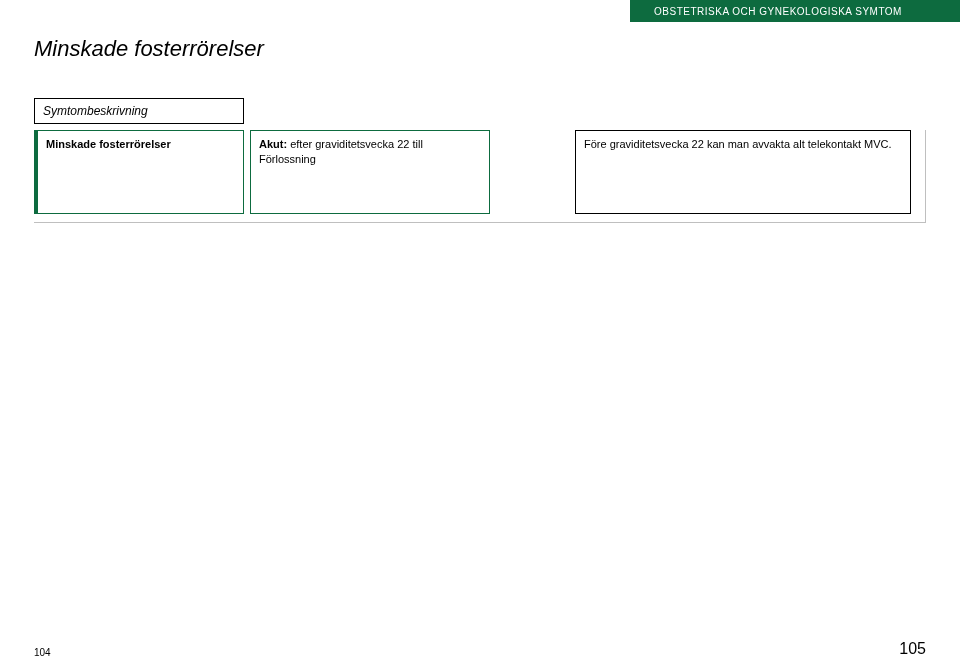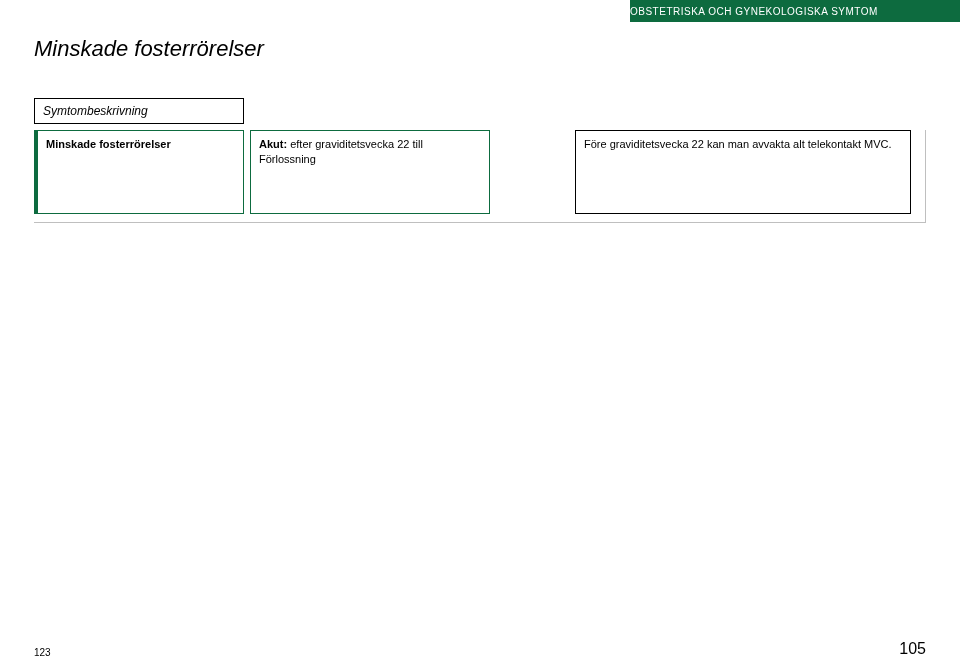--- a/index.html
+++ b/index.html
@@ -1,18 +1,18 @@
 <!DOCTYPE html>
 <html><head>
 <meta charset="utf-8">
 <style>
   * { box-sizing: border-box; margin: 0; padding: 0; }
   html, body { width: 960px; height: 668px; background: #fff; font-family: Arial, Helvetica, sans-serif; }
   .page { position: relative; width: 960px; height: 668px; }
-  .topbar { position: absolute; top: 0; right: 0; width: 330px; height: 22px; background: #0d6b3f; color: #fff; font-size: 10px; letter-spacing: 0.5px; display: flex; align-items: center; justify-content: flex-start; padding-right: 34px; }
+  .topbar { position: absolute; top: 0; right: 0; width: 330px; height: 22px; background: #0d6b3f; color: #fff; font-size: 10px; letter-spacing: 0.5px; display: flex; align-items: center; justify-content: center; padding-right: 34px; }
   .title { position: absolute; top: 36px; left: 34px; font-size: 22px; font-style: italic; font-weight: 400; color: #000; }
   .row-headers { position: absolute; top: 98px; left: 34px; display: flex; gap: 0; justify-content: flex-end; }
   .hbox { height: 26px; border: 1px solid #000; display: flex; align-items: center; padding: 0 8px; font-size: 12px; font-style: italic; }
   .row-content-wrap { position: absolute; top: 130px; left: 34px; width: 892px; border: 1px solid #bfbfbf; border-left: none; border-top: none; padding: 0 0 8px 0; }
   .row-content { display: flex; gap: 0; padding-right: 6px; }
   .cbox { height: 84px; padding: 6px 8px; font-size: 11px; line-height: 1.35; }
   .c1 { width: 210px; border-left: 4px solid #0d6b3f; border-top: 1px solid #0d6b3f; border-bottom: 1px solid #0d6b3f; border-right: 1px solid #0d6b3f; }
   .c2 { width: 240px; border: 1px solid #0d6b3f; }
   .spacer { width: 85px; }
   .c3 { width: 336px; border: 1px solid #000; }
@@ -46,16 +46,16 @@
       <div class="cbox c2">
         <span class="bold">Akut:</span><span> efter graviditetsvecka 22 till Förlossning</span>
       </div>
       <div class="spacer"></div>
       <div class="cbox c3">
         <span>Före graviditetsvecka 22 kan man avvakta alt telekontakt MVC.</span>
       </div>
     </div>
   </div>
 
-  <div class="pn-left">123</div>
+  <div class="pn-left">104</div>
   <div class="pn-right">105</div>
 
 </div>
 
 </body></html>

